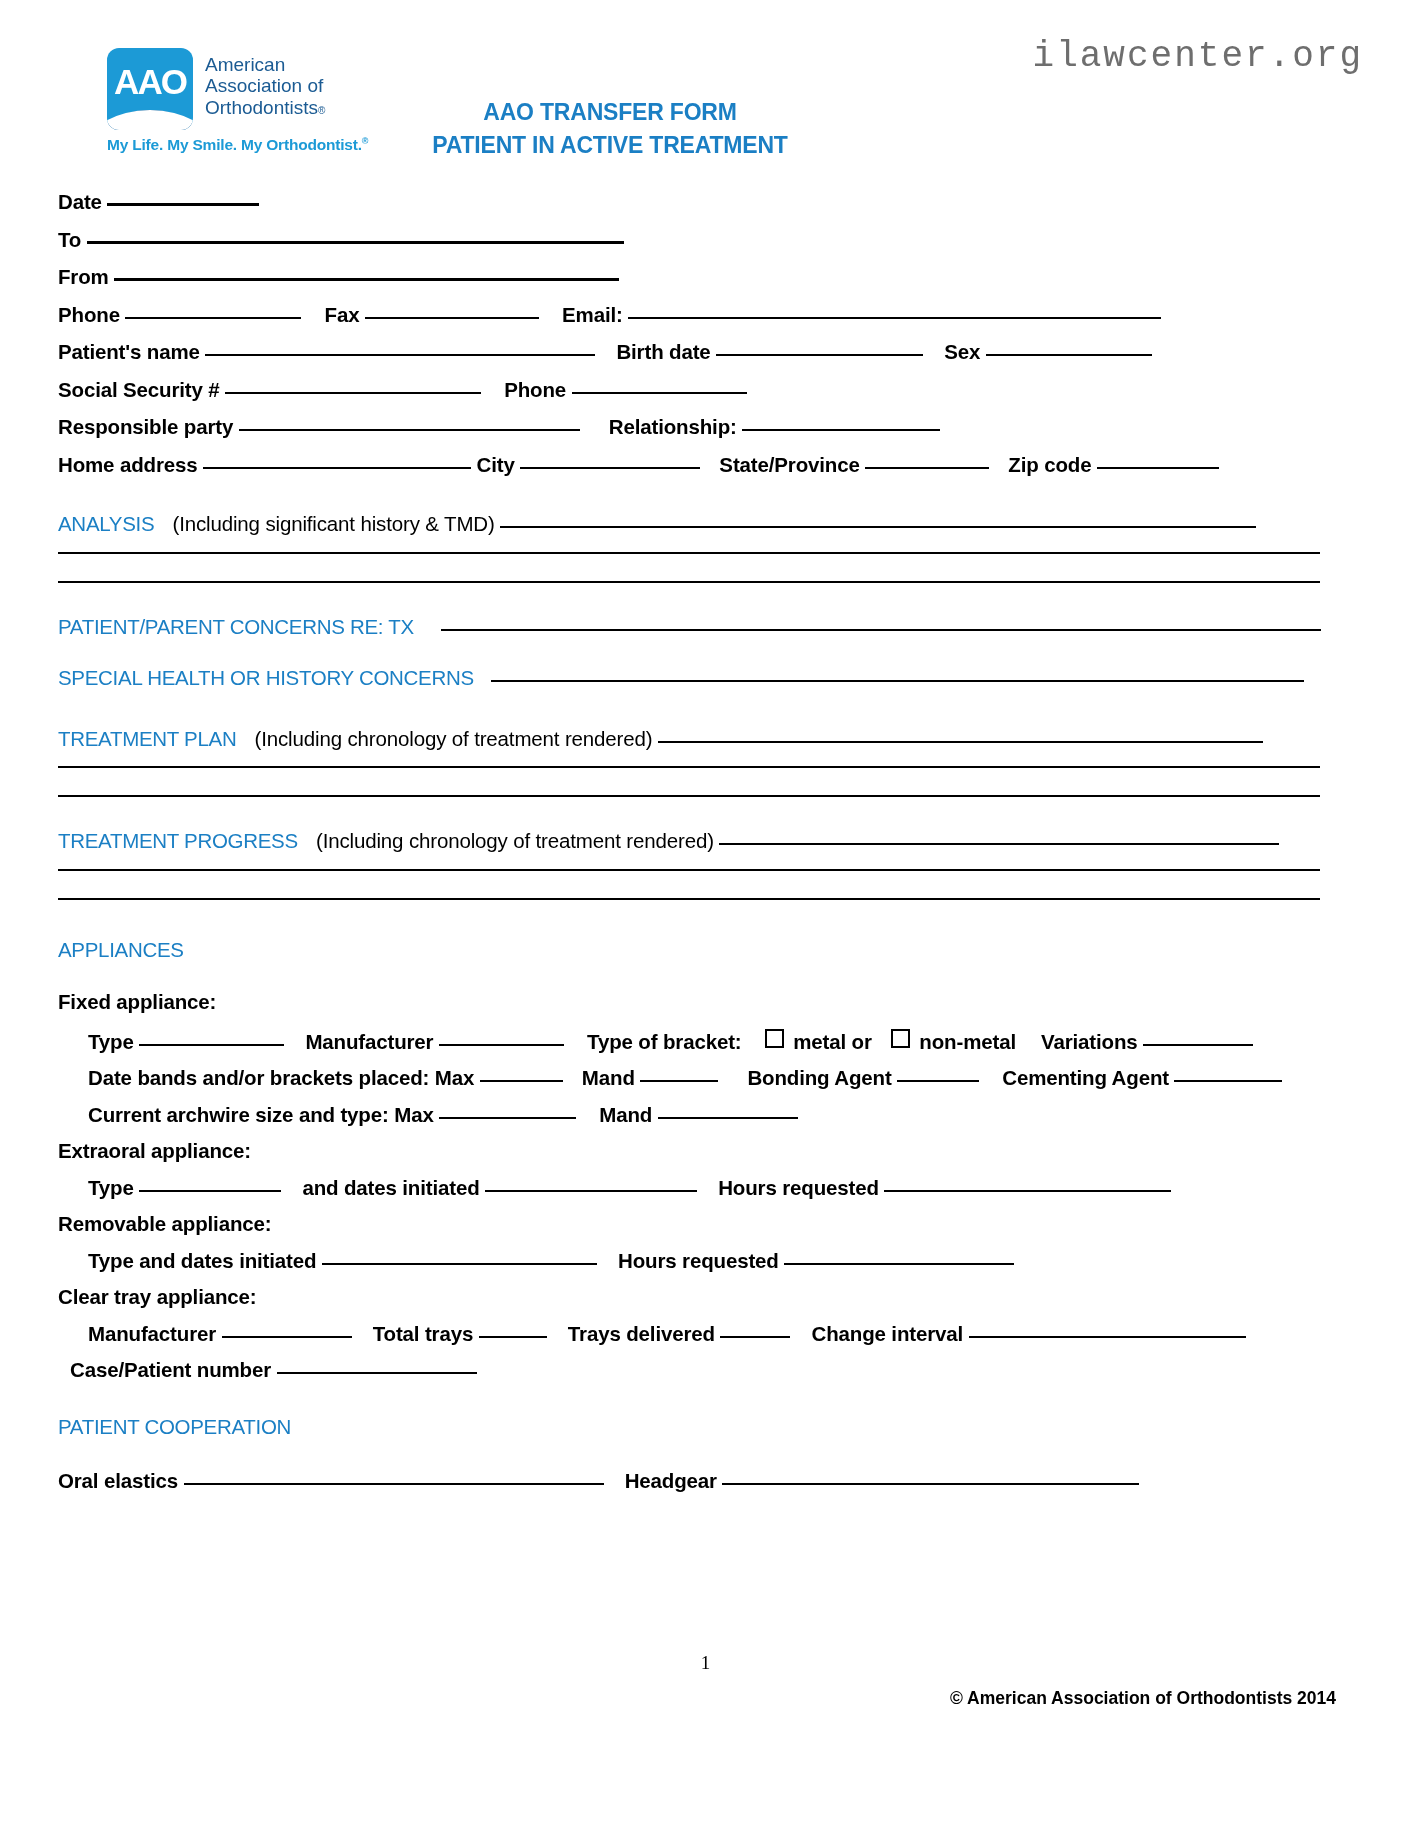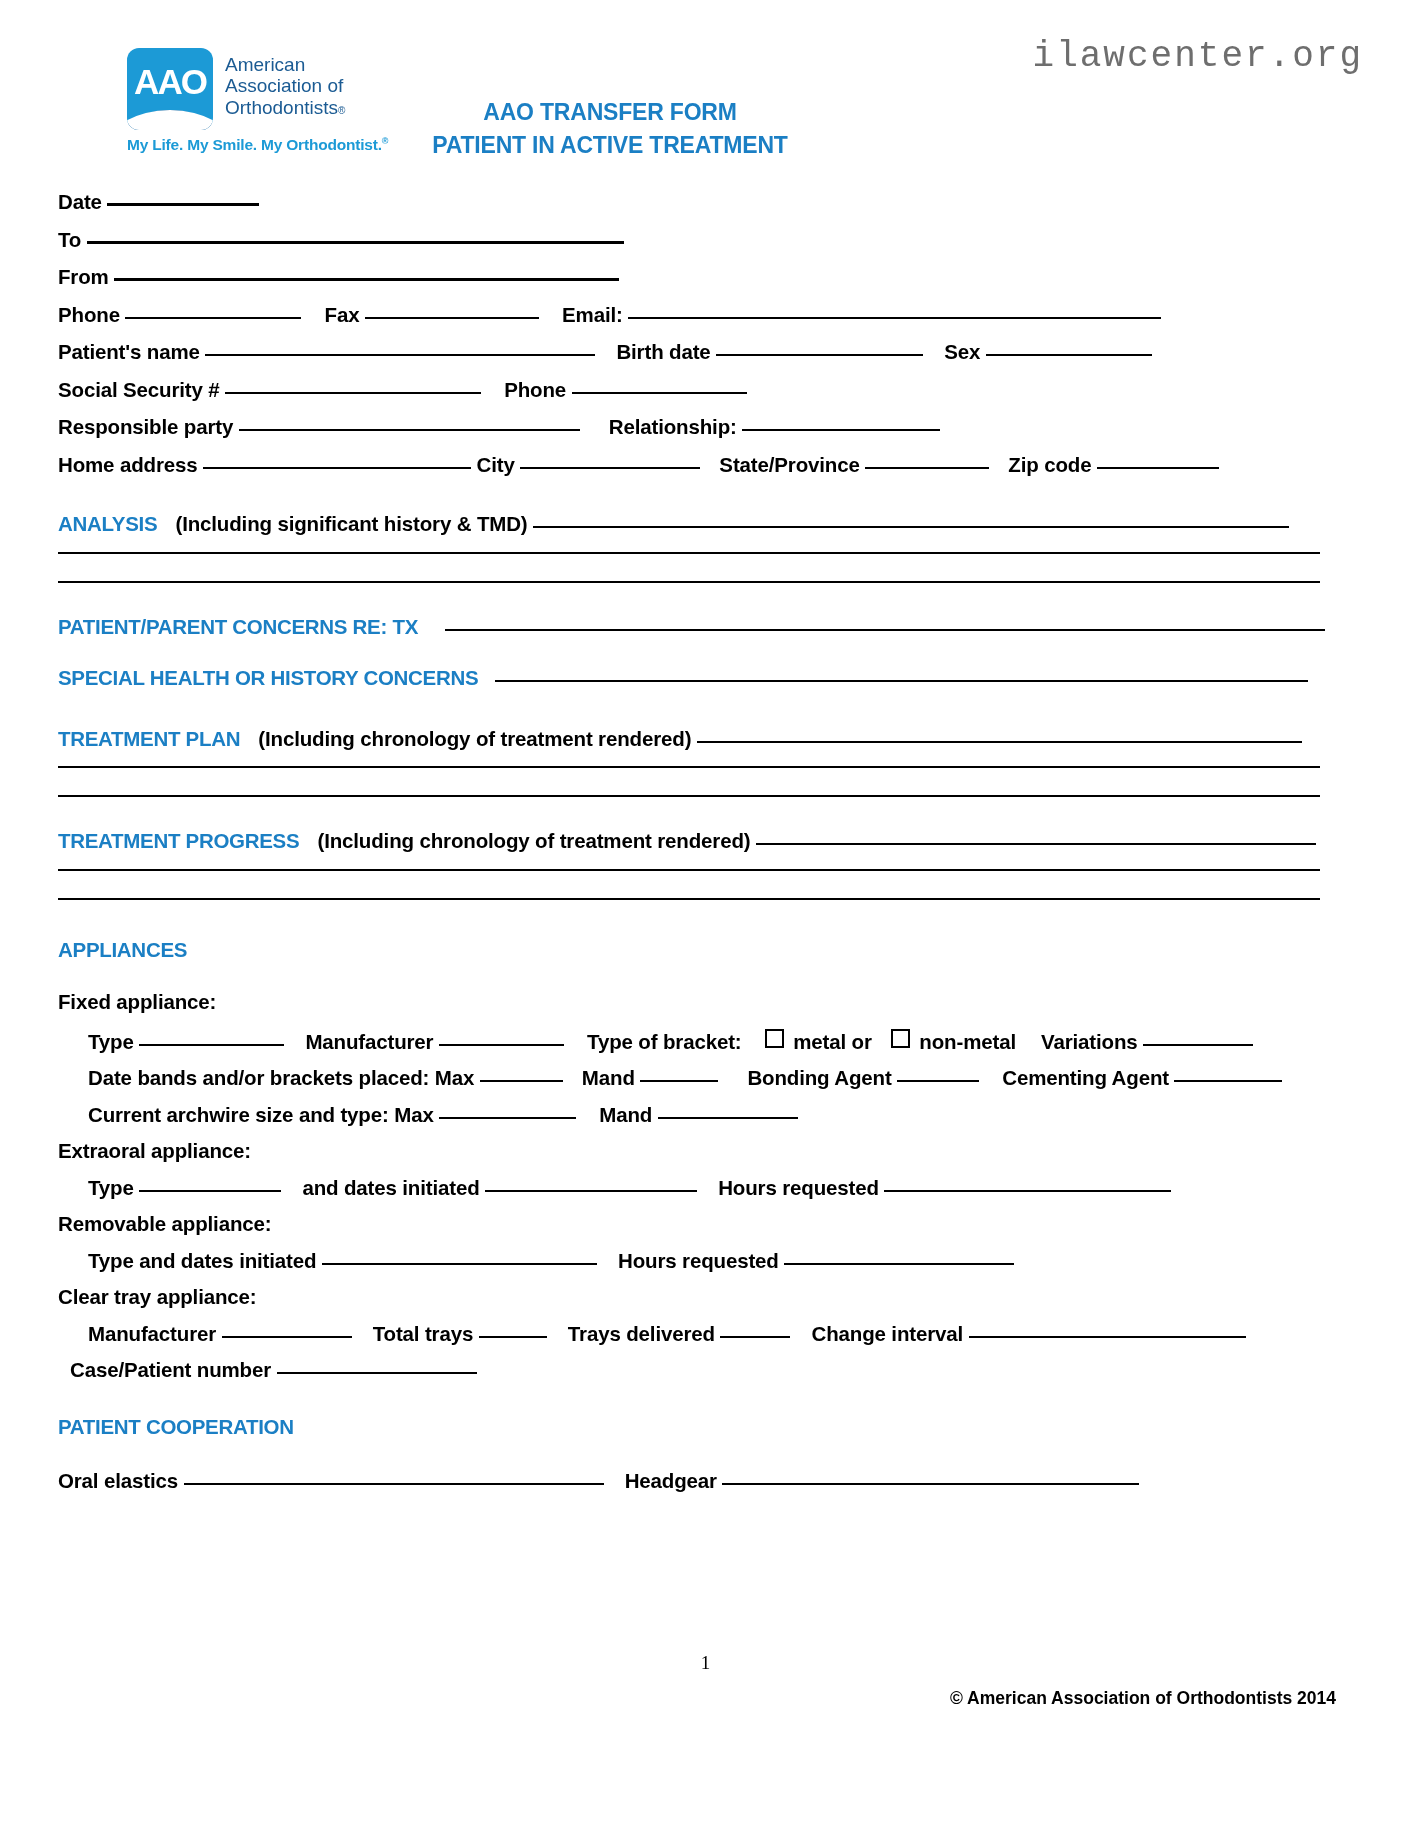--- a/index.html
+++ b/index.html
@@ -32,21 +32,21 @@
     font-family: "Liberation Mono", "DejaVu Sans Mono", monospace;
     font-size: 36px;
     letter-spacing: 2px;
     color: #6e6e6e;
     white-space: nowrap;
   }
 
   
   .logo-wrap {
     position: absolute;
-    left: 80px;
+    left: 60px;
     top: 48px;
     width: 260px;
     padding-left: 47px;
   }
   .logo-row { display: flex; align-items: flex-start; }
   .logo-mark {
     width: 86px; height: 82px;
     border-radius: 12px;
     background: #1c9ad6;
     position: relative;
@@ -138,24 +138,24 @@
   .blank {
     display: inline-block;
     border-bottom: 2.4px solid #000;
     vertical-align: 3px;
     height: 0;
   }
   .blank.thick { border-bottom-width: 3.4px; }
 
   .sec {
     color: #1b7fc4;
-    font-weight: bold;
+    font-weight: normal;
     letter-spacing: -0.3px;
   }
-  .normal { color: #000; font-weight: bold; }
+  .normal { color: #000; font-weight: normal; }
 
   .rule-line {
     border-bottom: 2.6px solid #000;
     height: 0;
     margin: 0 0 27px 0;
   }
   .gap-md { height: 22px; }
 
   .indent1 { padding-left: 30px; }
   .indent-case { padding-left: 12px; }

